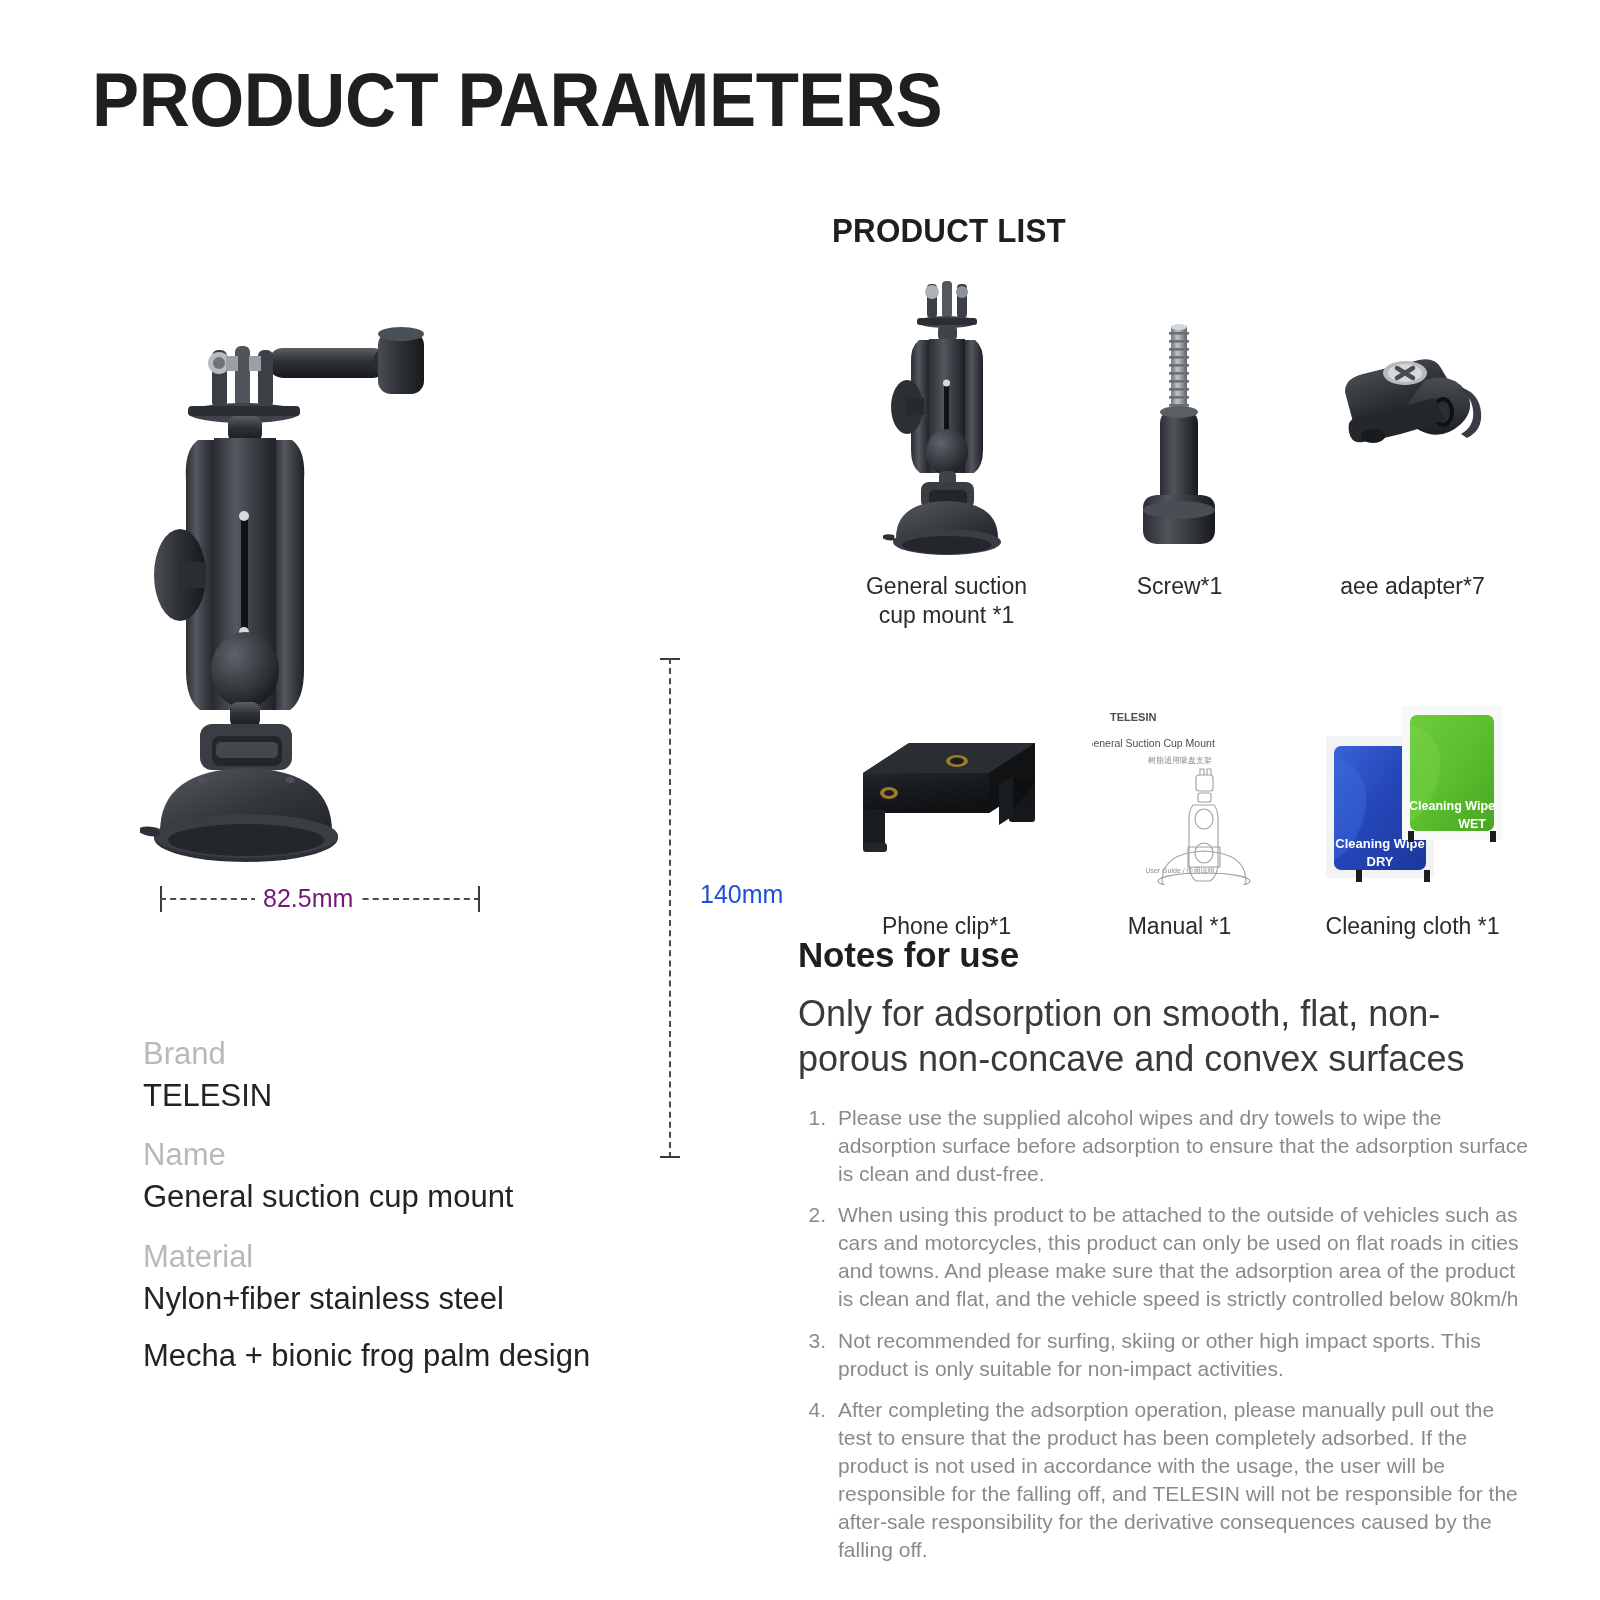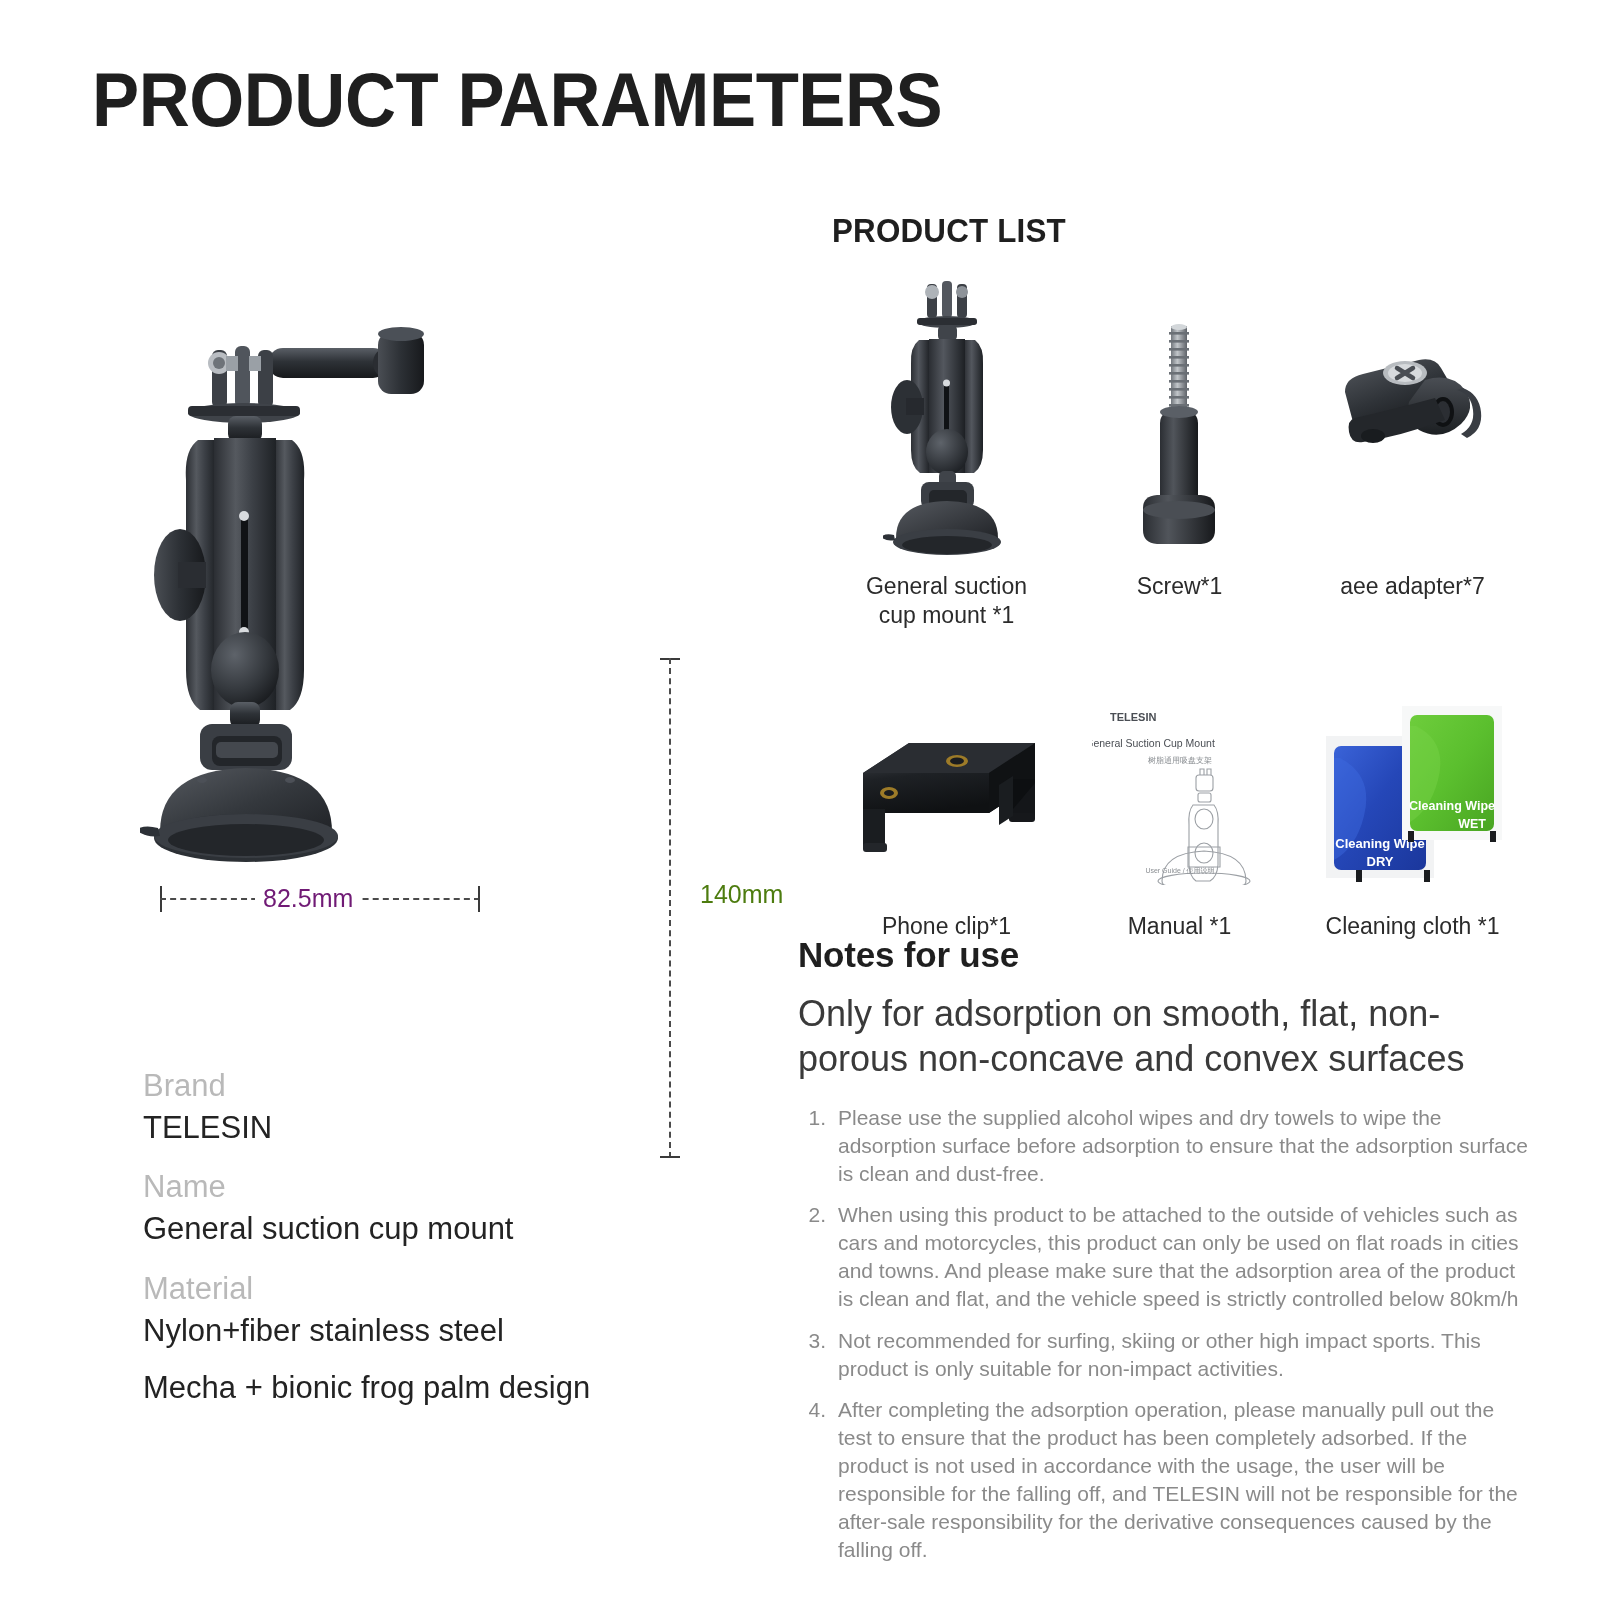--- a/index.html
+++ b/index.html
@@ -28,33 +28,33 @@
   
   .hero { position: absolute; left: 120px; top: 300px; width: 560px; height: 620px; }
   .hero-photo { position: absolute; left: 20px; top: 20px; width: 390px; height: 570px; }
 
   .dim-v { position: absolute; left: 540px; top: 358px; width: 120px; height: 500px; }
   .dim-v .line { position: absolute; left: 9px; top: 0; width: 0; height: 500px;
                  border-left: 2px dashed #4a4a4a; }
   .dim-v .cap { position: absolute; left: 0; width: 20px; height: 0; border-top: 2.5px solid #3a3a3a; }
   .dim-v .cap.t { top: 0; }
   .dim-v .cap.b { top: 498px; }
-  .dim-v .lbl { position: absolute; left: 40px; top: 222px; font-size: 25px; color: #4d7c0f; white-space: nowrap; text-align: center; }
+  .dim-v .lbl { position: absolute; left: 40px; top: 222px; font-size: 25px; color: #1d4ed8; white-space: nowrap; text-align: center; }
 
   .dim-h { position: absolute; left: 160px; top: 880px; width: 320px; height: 40px; }
   .dim-h .line { position: absolute; left: 0; top: 18px; width: 320px; height: 0;
                  border-top: 2px dashed #4a4a4a; }
   .dim-h .cap { position: absolute; top: 6px; width: 0; height: 26px; border-left: 2.5px solid #3a3a3a; }
   .dim-h .cap.l { left: 0; }
   .dim-h .cap.r { left: 318px; }
   .dim-h .lbl { position: absolute; left: 95px; top: 4px; font-size: 25px; color: #701a75;
                 background: #fff; padding: 0 8px; white-space: nowrap; }
 
   
-  .specs { position: absolute; left: 143px; top: 1032px; width: 620px; margin-top: 32px; }
+  .specs { position: absolute; left: 143px; top: 1032px; width: 620px; }
   .spec-key { font-size: 31px; color: #b9b9b9; line-height: 1.42; font-weight: 400; }
   .spec-val { font-size: 31px; color: #232323; line-height: 1.30; margin-bottom: 17px; }
   .spec-val.last { margin-bottom: 0; }
 
   
   .plist { position: absolute; left: 830px; top: 268px; width: 700px; }
   .prow { display: flex; }
   .pcell { width: 233px; display: flex; flex-direction: column; align-items: center; }
   .pimg { height: 290px; width: 100%; display: flex; align-items: flex-end; justify-content: center; }
   .pimg.r2 { height: 215px; align-items: center; }

